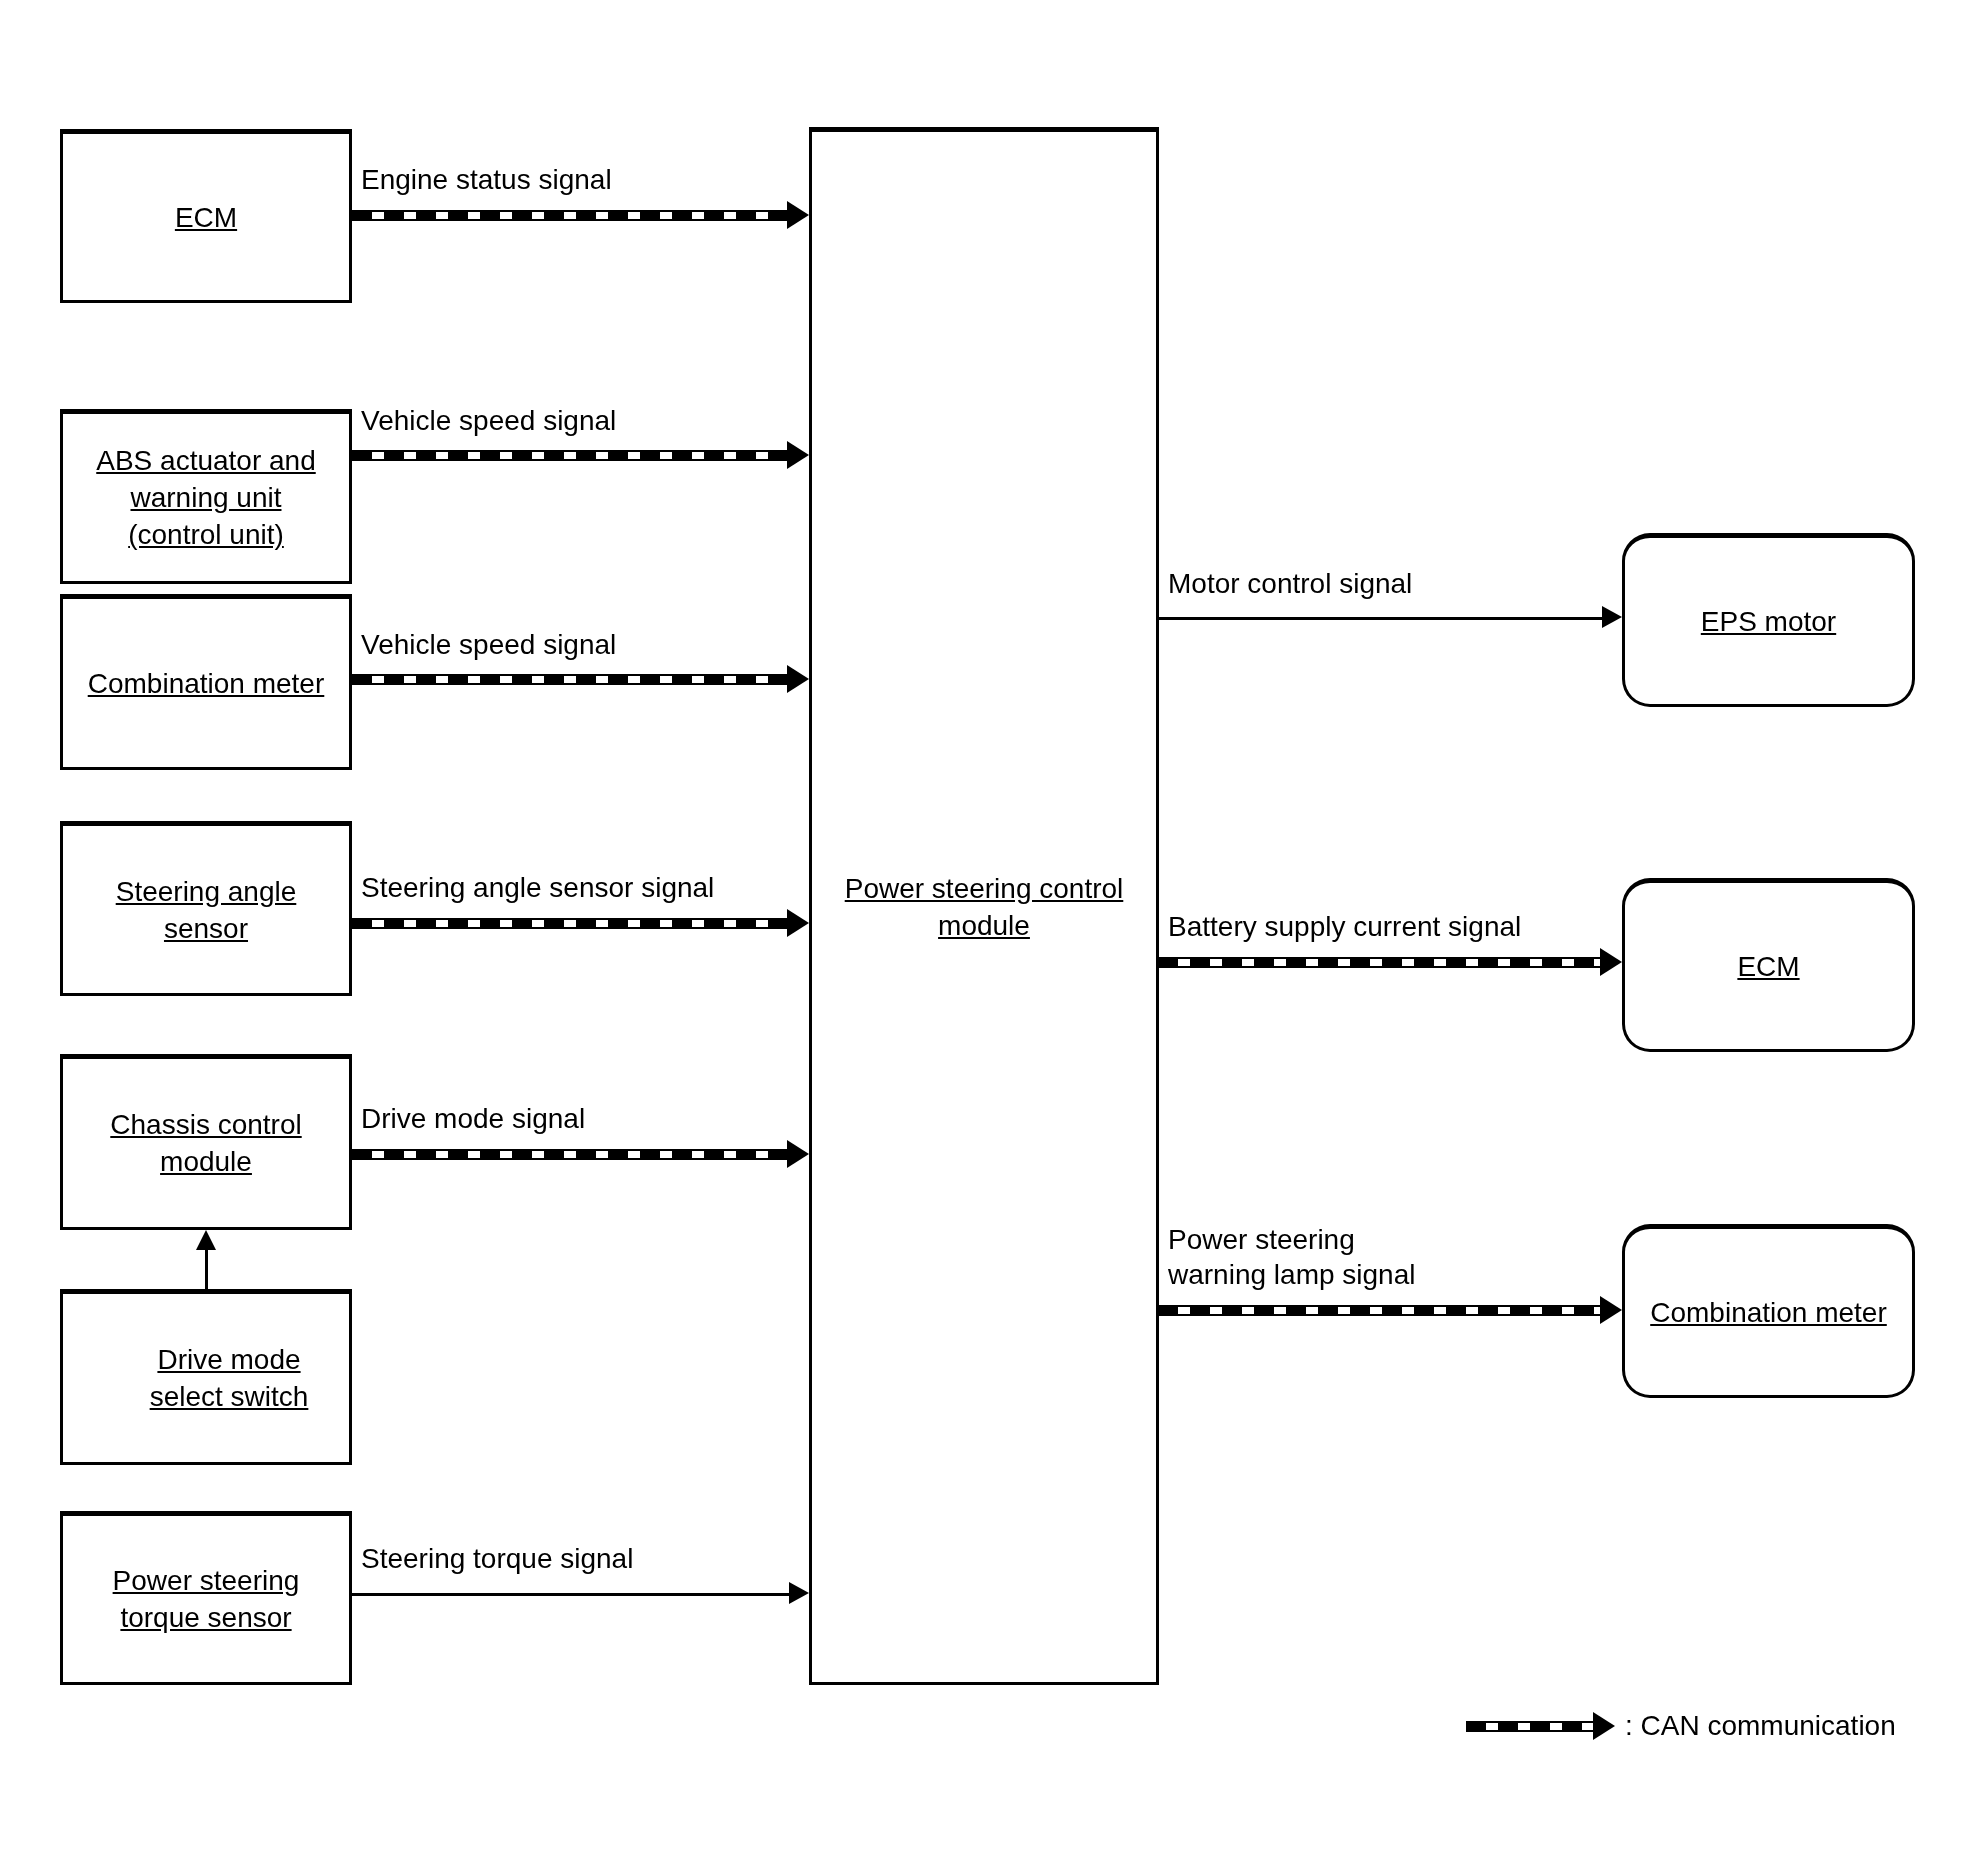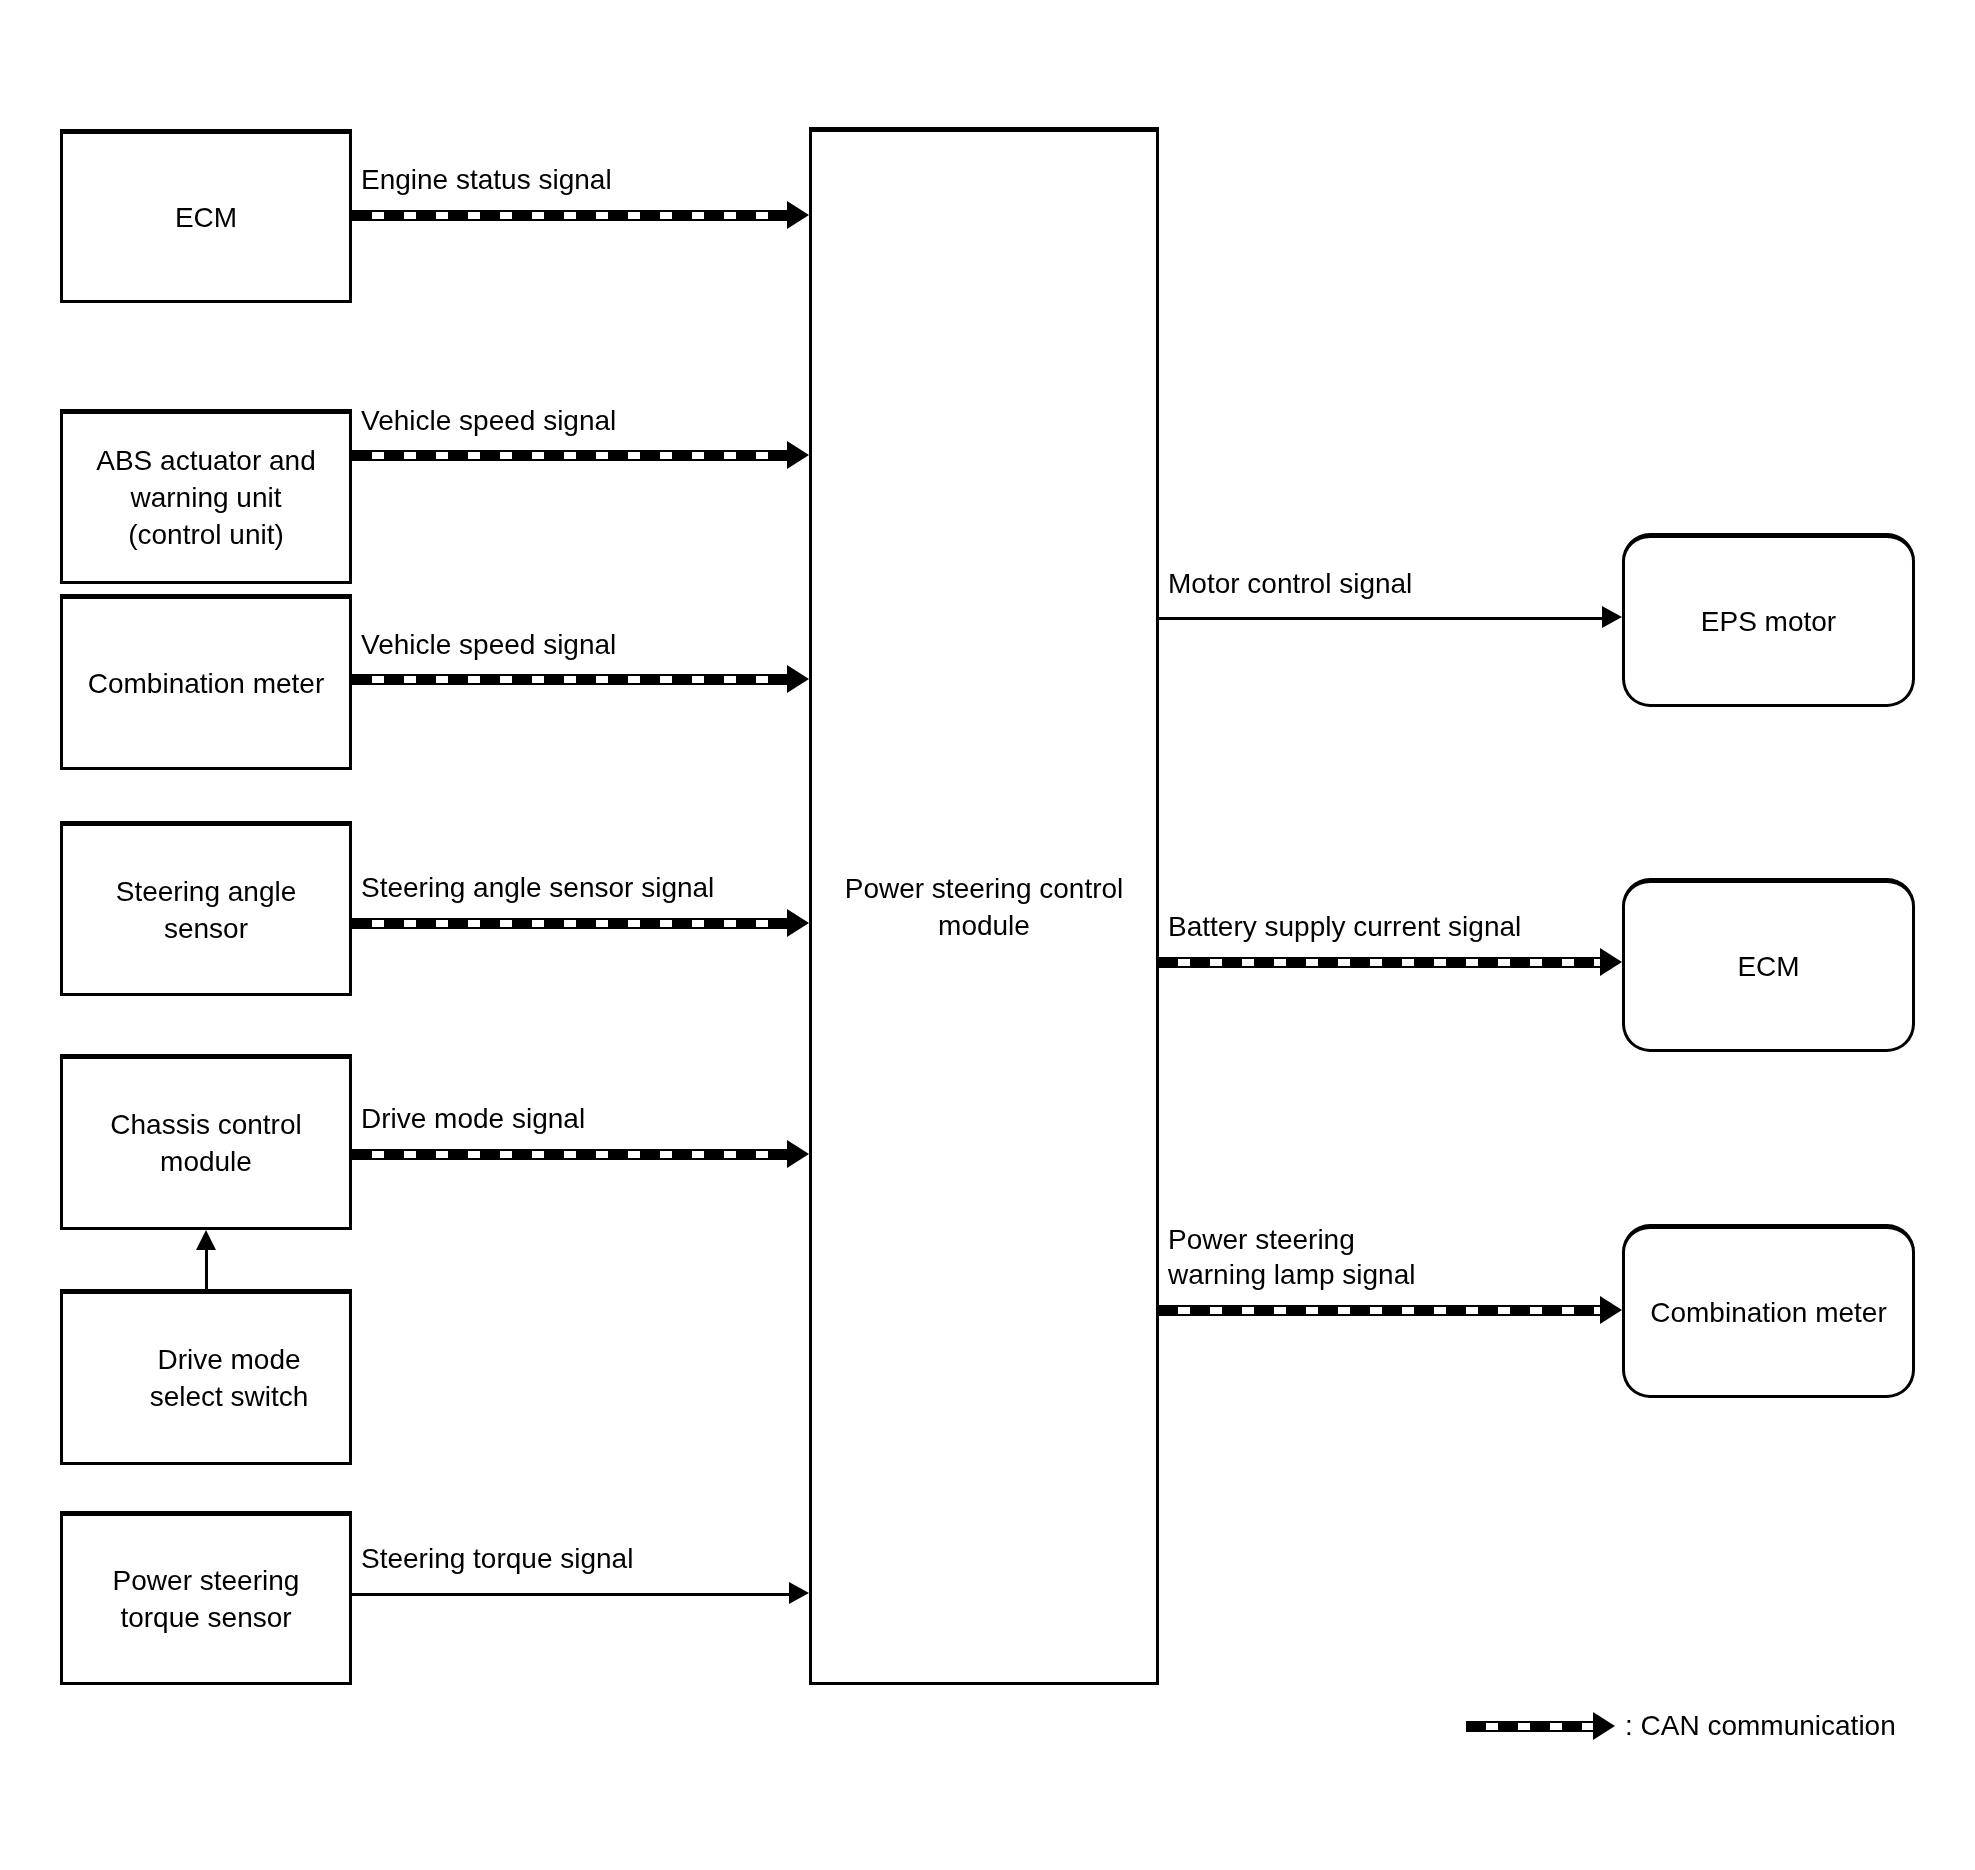--- a/index.html
+++ b/index.html
@@ -19,21 +19,21 @@
     border: 3.4px solid #000000;
     border-top-width: 5.4px;
     display: flex;
     flex-direction: column;
     justify-content: center;
     align-items: center;
     text-align: center;
     font-size: 28px;
     line-height: 37px;
   }
-  .node .line { white-space: nowrap; }
+  .node .line { white-space: nowrap; text-decoration: underline; }
   .left-col  { left: 60px;  width: 292px; }
   .right-col { left: 1622px; width: 293px; border-radius: 28px; }
   .sig-label {
     position: absolute;
     font-size: 28px;
     line-height: 35px;
     white-space: nowrap;
   }
   
   .harrow { position: absolute; height: 28px; }

